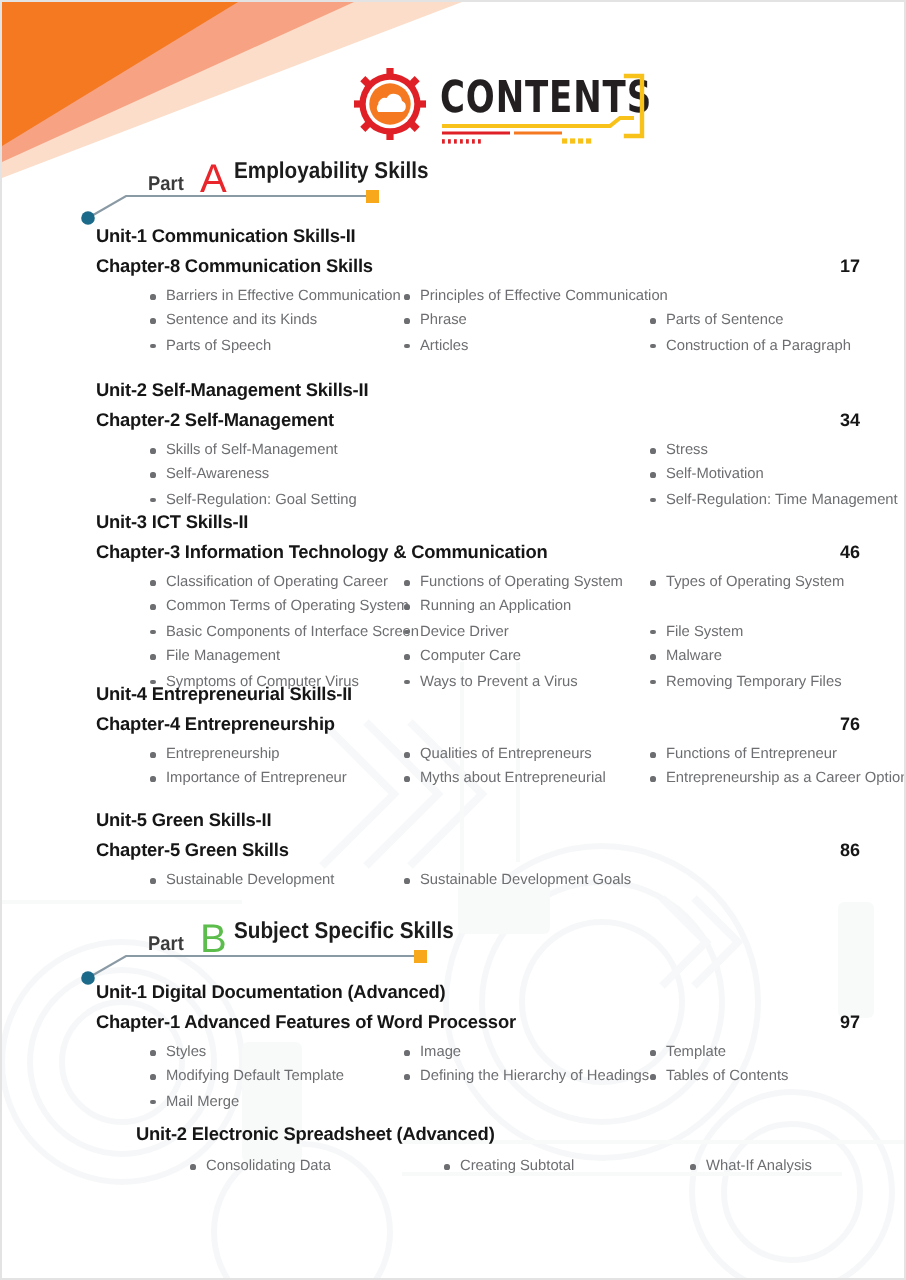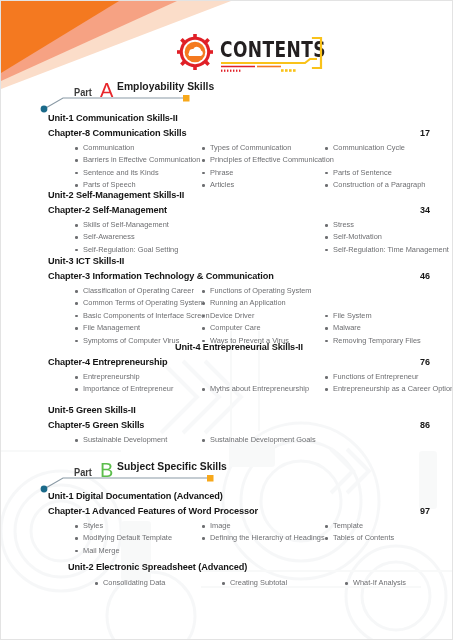--- a/index.html
+++ b/index.html
@@ -289,25 +289,20 @@
 
   <div class="content" id="units-host">
       <div class="unit-block" style="top: 112px;">
         <div class="unit-title">Unit-1 Communication Skills-II</div>
         <div class="chapter-row">
           <div class="chapter-title">Chapter-8 Communication Skills</div>
           <div class="chapter-page">17</div>
         </div>
         <div class="topic-grid">
           <div class="topic-row">
-            <div class="topic c1">Communication</div>
-            <div class="topic c2">Types of Communication</div>
-            <div class="topic c3">Communication Cycle</div>
-          </div>
-          <div class="topic-row">
             <div class="topic c1">Barriers in Effective Communication</div>
             <div class="topic c2">Principles of Effective Communication</div>
           </div>
           <div class="topic-row">
             <div class="topic c1">Sentence and its Kinds</div>
             <div class="topic c2">Phrase</div>
             <div class="topic c3">Parts of Sentence</div>
           </div>
           <div class="topic-row">
             <div class="topic c1">Parts of Speech</div>
@@ -340,20 +335,21 @@
       <div class="unit-block" style="top: 255px;">
         <div class="unit-title">Unit-3 ICT Skills-II</div>
         <div class="chapter-row">
           <div class="chapter-title">Chapter-3 Information Technology &amp; Communication</div>
           <div class="chapter-page">46</div>
         </div>
         <div class="topic-grid">
           <div class="topic-row">
             <div class="topic c1">Classification of Operating Career</div>
             <div class="topic c2">Functions of Operating System</div>
+            <div class="topic c3">Types of Operating System</div>
           </div>
           <div class="topic-row">
             <div class="topic c1">Common Terms of Operating System</div>
             <div class="topic c2">Running an Application</div>
           </div>
           <div class="topic-row">
             <div class="topic c1">Basic Components of Interface Screen</div>
             <div class="topic c2">Device Driver</div>
             <div class="topic c3">File System</div>
           </div>
@@ -362,34 +358,35 @@
             <div class="topic c2">Computer Care</div>
             <div class="topic c3">Malware</div>
           </div>
           <div class="topic-row">
             <div class="topic c1">Symptoms of Computer Virus</div>
             <div class="topic c2">Ways to Prevent a Virus</div>
             <div class="topic c3">Removing Temporary Files</div>
           </div>
         </div>
       </div>
-      <div class="unit-block" style="top: 341px; text-align: center;">
+      <div class="unit-block" style="top: 341px;">
         <div class="unit-title">Unit-4 Entrepreneurial Skills-II</div>
         <div class="chapter-row">
           <div class="chapter-title">Chapter-4 Entrepreneurship</div>
           <div class="chapter-page">76</div>
         </div>
         <div class="topic-grid">
           <div class="topic-row">
             <div class="topic c1">Entrepreneurship</div>
+            <div class="topic c2">Qualities of Entrepreneurs</div>
             <div class="topic c3">Functions of Entrepreneur</div>
           </div>
           <div class="topic-row">
             <div class="topic c1">Importance of Entrepreneur</div>
-            <div class="topic c2">Myths about Entrepreneurship</div>
+            <div class="topic c2">Myths about Entrepreneurial</div>
             <div class="topic c3">Entrepreneurship as a Career Option</div>
           </div>
         </div>
       </div>
       <div class="unit-block" style="top: 404px;">
         <div class="unit-title">Unit-5 Green Skills-II</div>
         <div class="chapter-row">
           <div class="chapter-title">Chapter-5 Green Skills</div>
           <div class="chapter-page">86</div>
         </div>

